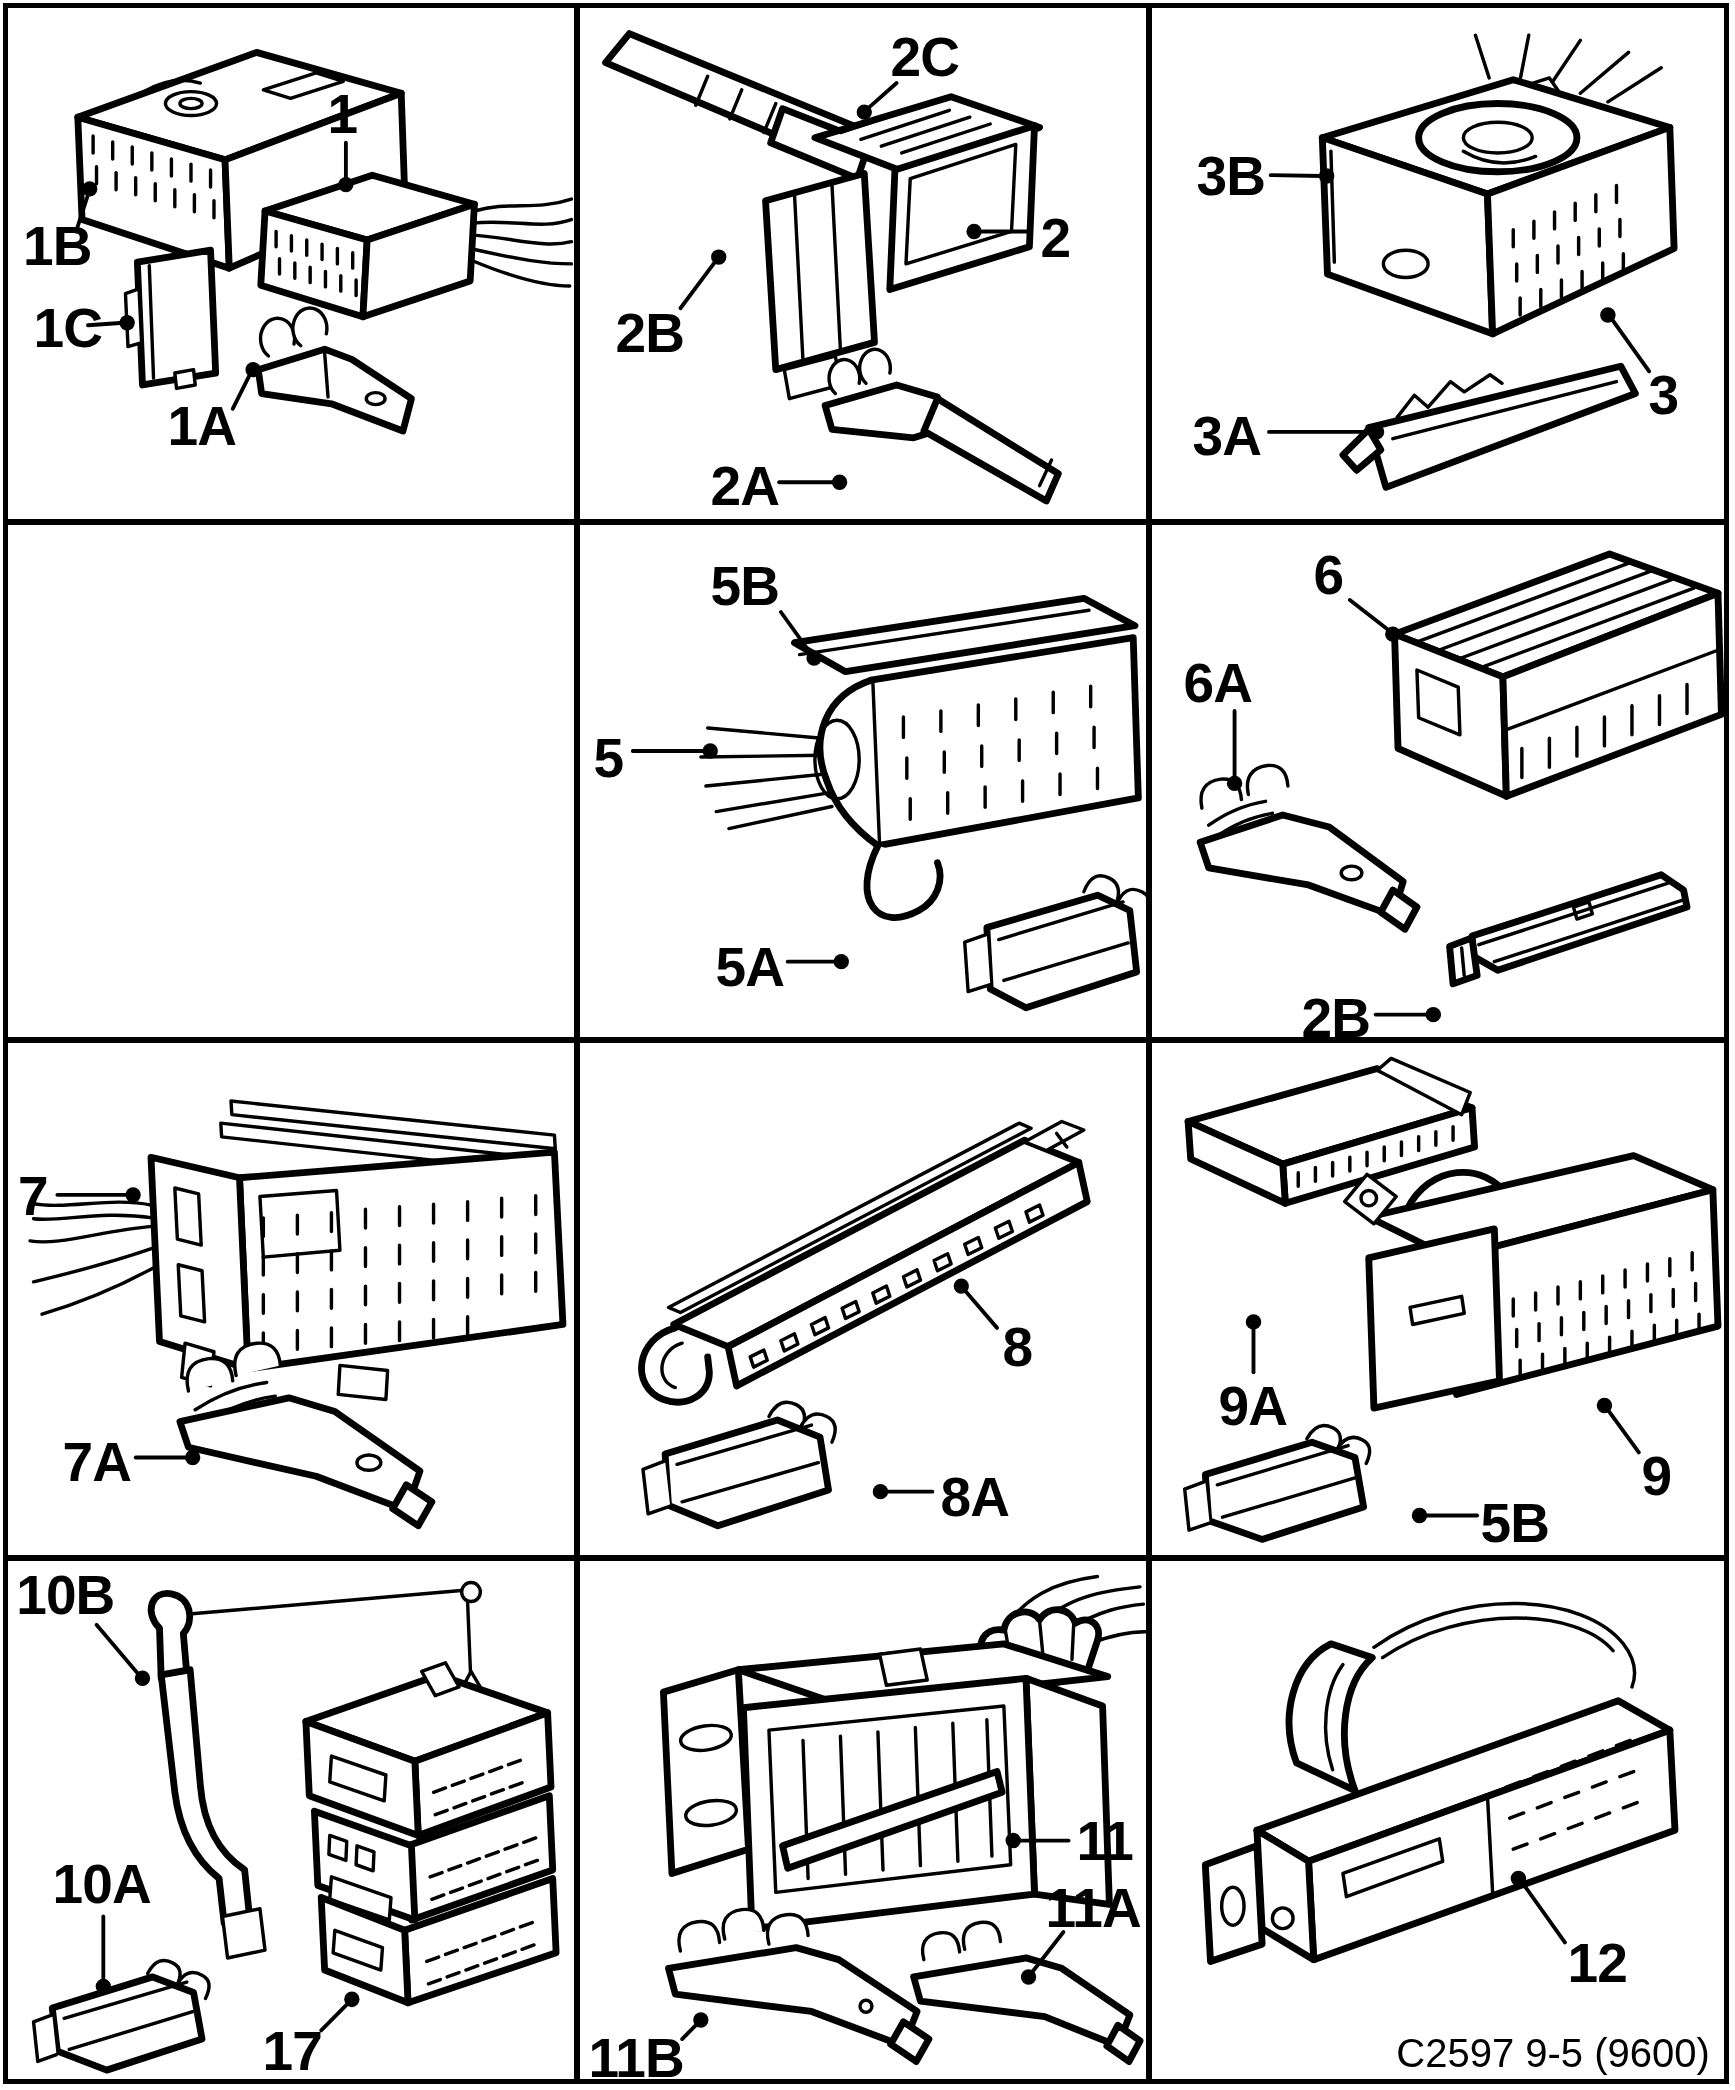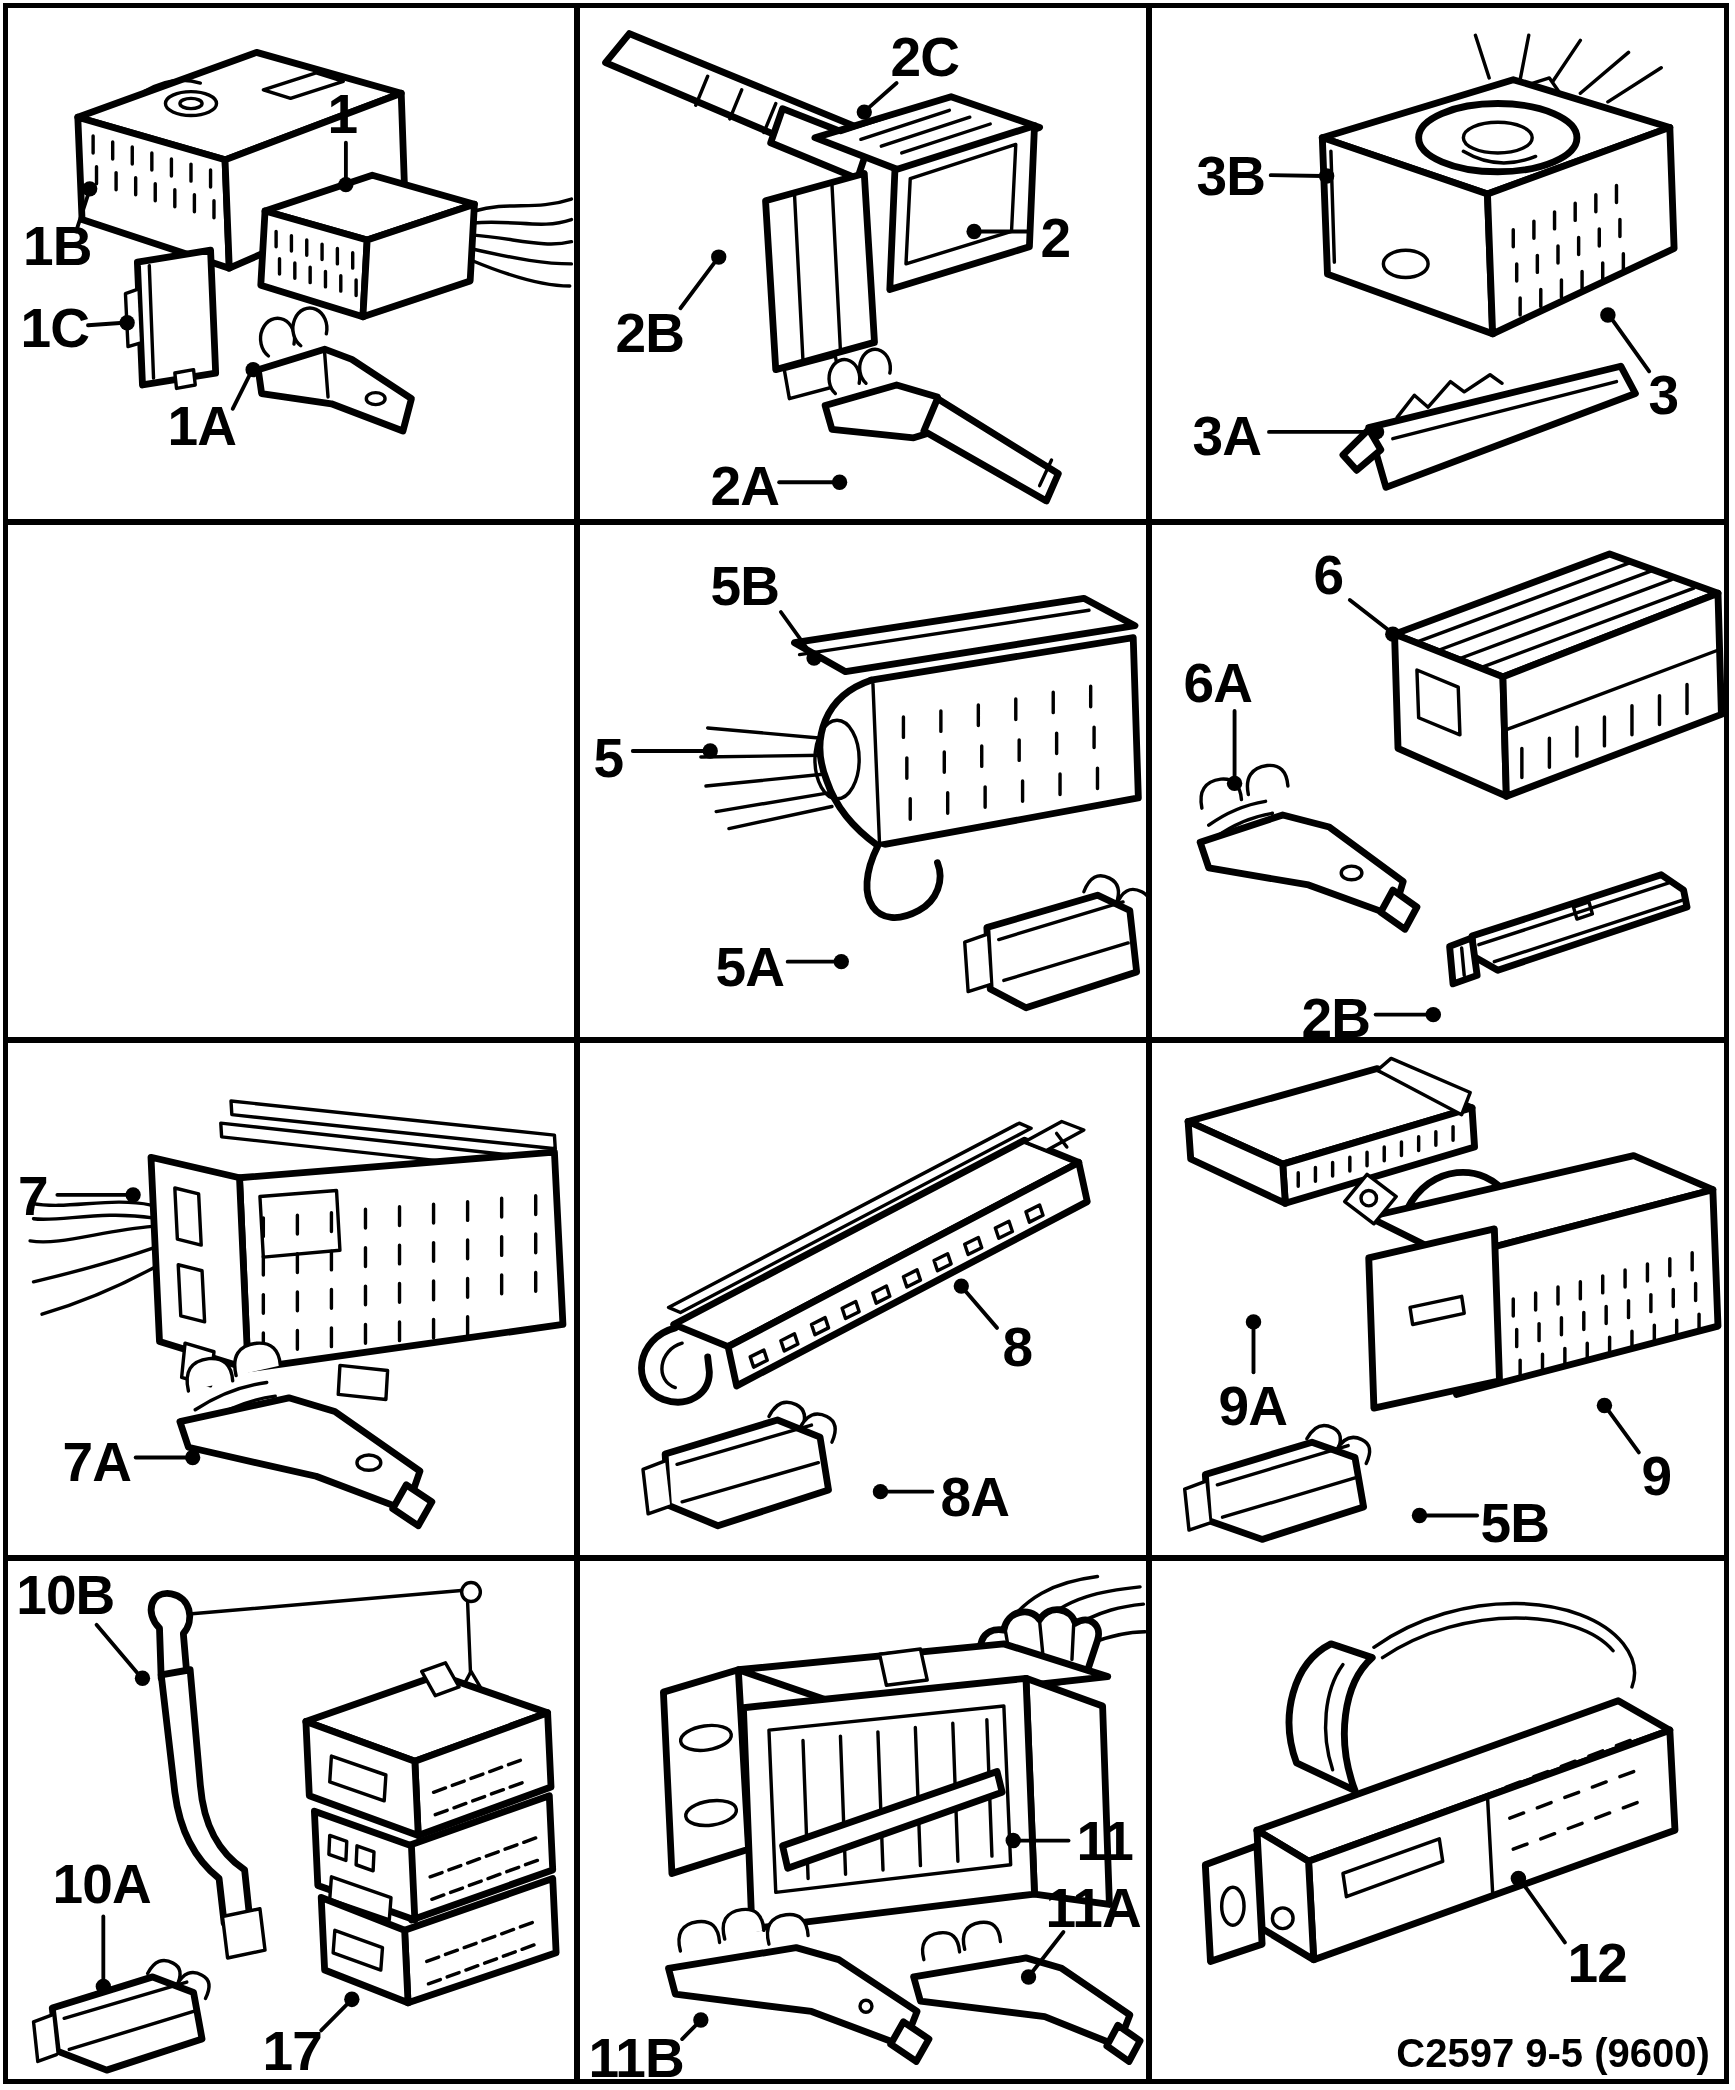--- a/index.html
+++ b/index.html
@@ -10,21 +10,21 @@
   .cell.lastcol{border-right:none;}
   .cell.lastrow{border-bottom:none;}
   .art{position:absolute;left:0;top:0;width:100%;height:100%;}
   .art path,.art line,.art ellipse,.art circle{stroke:#000;fill:none;stroke-linejoin:round;stroke-linecap:round;}
   .art .o{stroke-width:8;fill:#fff;}
   .art .d{stroke-width:4;}
   .art .df{stroke-width:4;fill:#fff;}
   .art .ld{stroke-width:4.5;}
   .art .dt{fill:#000;stroke:none;}
   .lbl{position:absolute;font-weight:700;font-size:55px;line-height:1;letter-spacing:-0.9px;white-space:nowrap;}
-  .caption{position:absolute;right:13.8px;bottom:5.2px;font-weight:700;font-size:40px;line-height:1;letter-spacing:0;}
+  .caption{position:absolute;right:13.8px;bottom:5.2px;font-weight:400;font-size:40px;line-height:1;letter-spacing:0;}
 </style>
 </head>
 <body>
 
 <div class="frame">
 
   <div class="cell">
     <svg class="art" viewBox="0 0 665 600" preserveAspectRatio="none">
       <g>
         <path class="o" d="M82,128 L292,52 L462,100 L255,178 Z"></path>
@@ -63,21 +63,21 @@
           <circle class="dt" cx="96" cy="212" r="9"></circle>
         <path class="ld" d="M94,372 L136,369"></path>
           <circle class="dt" cx="140" cy="369" r="9"></circle>
         <path class="ld" d="M264,470 L285,428"></path>
           <circle class="dt" cx="288" cy="424" r="9"></circle>
       </g>
     </svg>
     <div class="lbl" style="left:320px;top:79px">1</div>
     <div class="lbl" style="left:160px;top:391px">1A</div>
     <div class="lbl" style="left:15.5px;top:211px">1B</div>
-    <div class="lbl" style="left:13px;top:293px">1C</div>
+    <div class="lbl" style="left:26px;top:293px">1C</div>
   </div>
 
   <div class="cell">
     <svg class="art" viewBox="0 0 665 600" preserveAspectRatio="none">
       <g>
         <path class="o" d="M58,30 L338,145 L322,188 L30,64 Z"></path>
         <path class="d" d="M150,80 l-14,34 M190,96 l-14,34 M230,112 l-14,34"></path>
       </g>
       <g>
         <path class="o" d="M238,118 L340,158 L326,200 L224,158 Z"></path>

